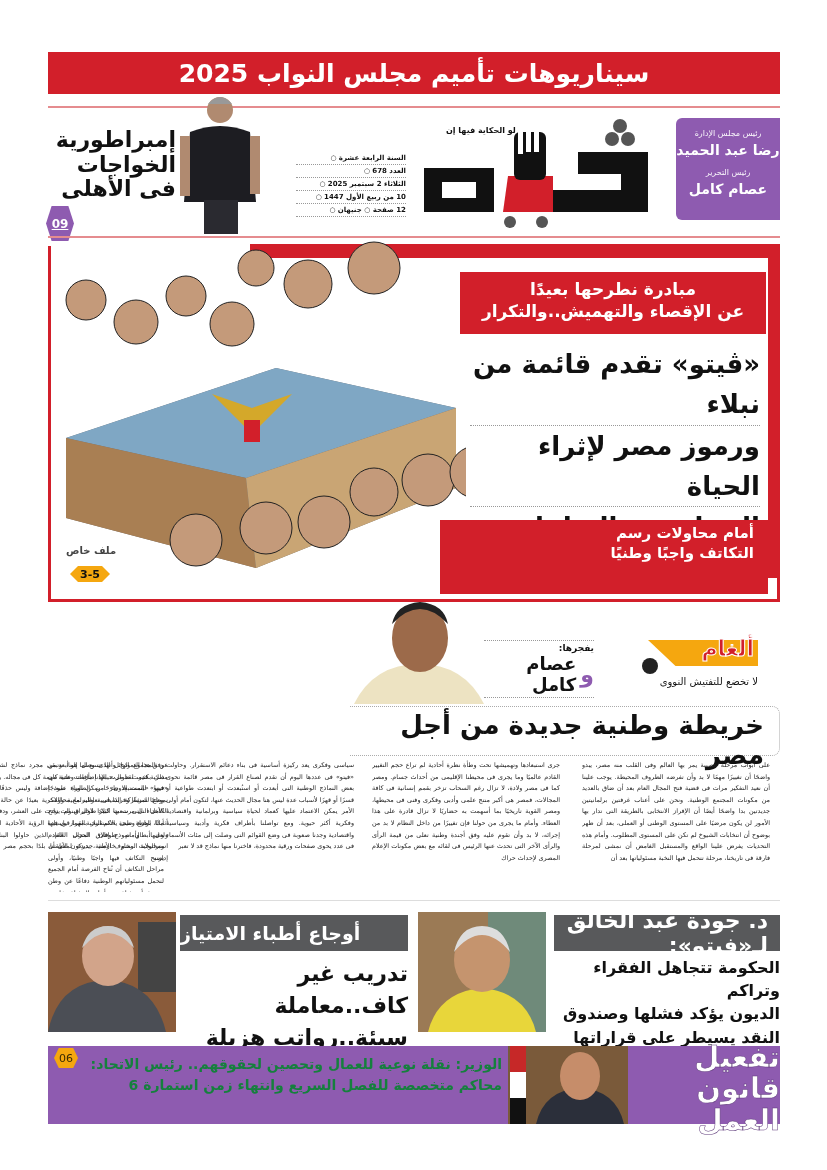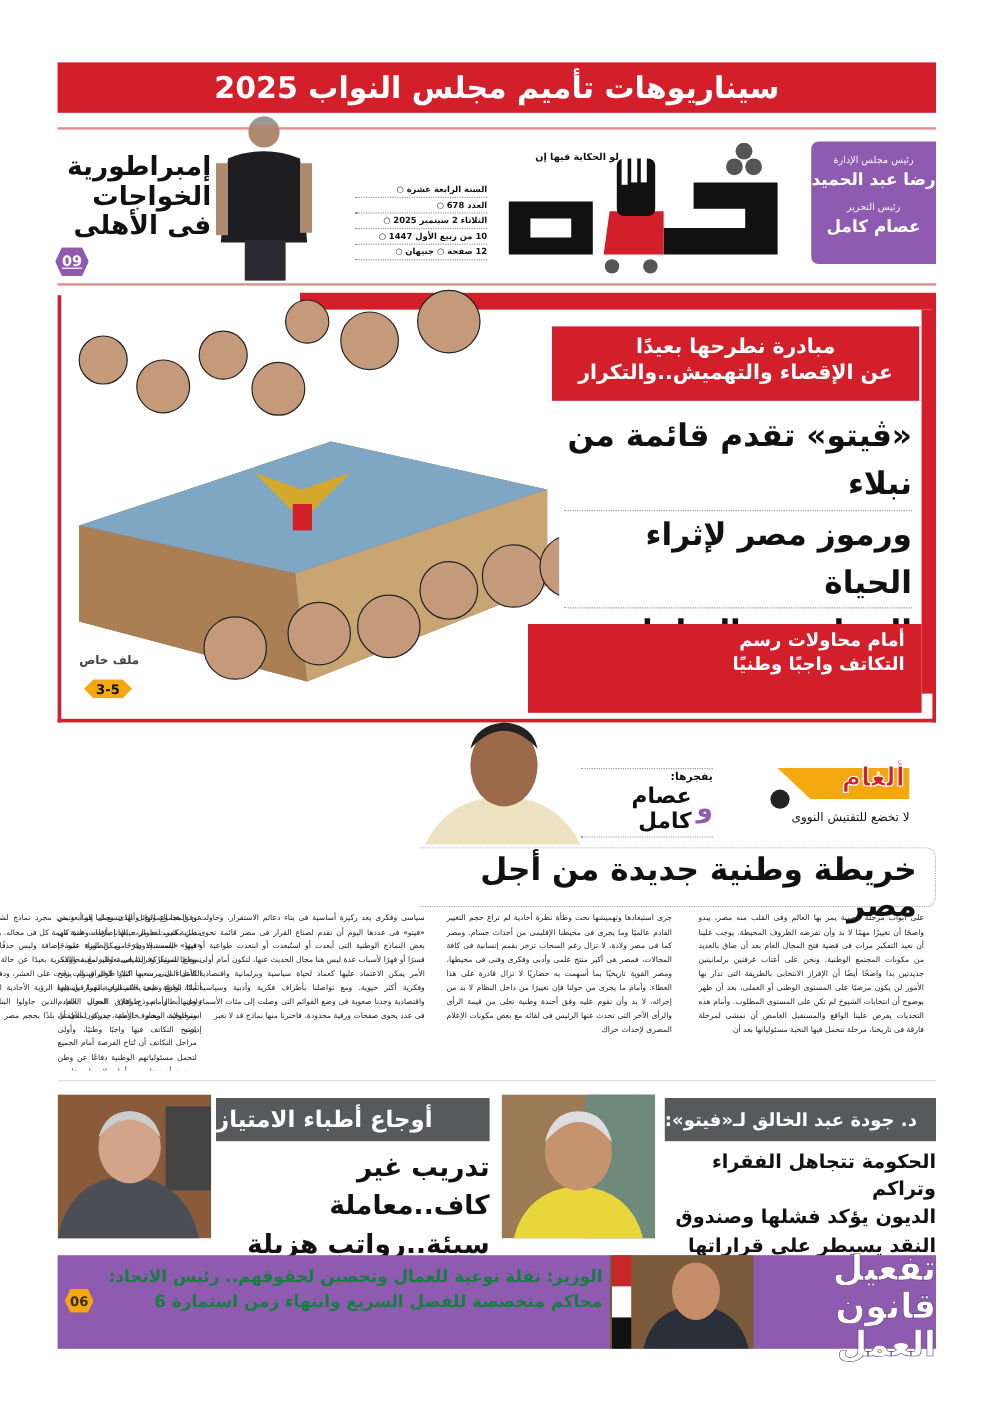--- a/index.html
+++ b/index.html
@@ -21,21 +21,21 @@
 
   .logo { left: 418px; top: 112px; width: 240px; height: 118px; }
   .logo-tag { left: 446px; top: 126px; font-size: 8px; font-weight: bold; }
 
   .issue-info { left: 296px; top: 152px; width: 110px; font-size: 7px; font-weight: bold; text-align: right; }
   .issue-info div { border-bottom: 1px dotted #999; padding: 2px 0; }
   .issue-info div::after { content: " ○"; font-weight: normal; }
 
   .sports-photo { left: 178px; top: 92px; width: 82px; height: 142px; }
   .sports-title { left: 48px; top: 128px; width: 128px; font-size: 22px; font-weight: bold; line-height: 1.12; text-align: right; }
-  .page-badge { width: 28px; height: 24px; background: #8e5bb0; color:#fff; font-weight:bold; font-size: 12px;
+  .page-badge { width: 28px; height: 35px; background: #8e5bb0; color:#fff; font-weight:bold; font-size: 12px;
     display:flex; align-items:center; justify-content:center; clip-path: polygon(20% 0,80% 0,100% 50%,80% 100%,20% 100%,0 50%); border: none; text-decoration: underline; }
 
   
   .feature-frame { left: 48px; top: 246px; width: 732px; height: 356px; border: 3px solid #d21f2a; border-top: none; }
   .feature-red-top { left: 250px; top: 244px; width: 530px; height: 14px; background: #d21f2a; }
   .feature-side { left: 768px; top: 258px; width: 12px; height: 320px; background: #d21f2a; }
   .intro-box { left: 460px; top: 272px; width: 306px; height: 62px; background: #d21f2a; color: #fff;
     font-size: 17px; font-weight: bold; text-align: center; line-height: 1.3; padding-top: 6px; }
   .main-head { left: 470px; top: 344px; width: 290px; text-align: right; }
   .main-head div { font-size: 26px; font-weight: bold; line-height: 1.55; border-bottom: 1px dotted #999; }
@@ -60,29 +60,29 @@
   .alghaam .bomb { position: absolute; left: 4px; top: 18px; width: 16px; height: 16px; border-radius: 50%; background: #222; }
   .alghaam .tag { position: absolute; right: 0; top: 36px; font-size: 10px; }
 
   .col-title-bar { left: 350px; top: 706px; width: 430px; height: 50px; border: 1px dotted #aaa; border-left: none; border-radius: 0 8px 8px 0; }
   .col-title { left: 360px; top: 710px; width: 404px; text-align: right; font-size: 26px; font-weight: bold; }
 
   .text-col { top: 760px; width: 188px; font-size: 6.4px; line-height: 11.6px; text-align: justify; color: #222; height: 132px; overflow: hidden; }
 
   
   .story-photo { top: 912px; width: 128px; height: 120px; }
-  .gray-label { top: 915px; height: 36px; background: #58595b; color: #fff; font-weight: bold; font-size: 15px; display: flex; align-items: center; justify-content: flex-end; padding-right: 12px; }
+  .gray-label { top: 915px; height: 36px; background: #58595b; color: #fff; font-weight: bold; font-size: 22px; display: flex; align-items: center; justify-content: flex-end; padding-right: 12px; }
   .story-head { text-align: right; font-weight: bold; }
 
   
   .purple-band { left: 48px; top: 1046px; width: 732px; height: 78px; background: #8e5bb0; }
   .purple-title { left: 680px; top: 1042px; width: 100px; color: #fff; font-size: 29px; font-weight: bold; text-align: right; line-height: 1.08; -webkit-text-stroke: 0.5px #5e3a7a; }
   .purple-photo { left: 508px; top: 1046px; width: 120px; height: 78px; }
   .purple-text { left: 62px; top: 1054px; width: 440px; color: #15803d; font-size: 14px; font-weight: bold; text-align: right; line-height: 1.5; }
-  .badge-06 { left: 54px; top: 1074px; width: 24px; height: 20px; background: #f5a70f; color: #3a2a00; font-size: 11px; font-weight: bold; display:flex; align-items:center; justify-content:center; clip-path: polygon(20% 0,80% 0,100% 50%,80% 100%,20% 100%,0 50%); }
+  .badge-06 { left: 54px; top: 1048px; width: 24px; height: 20px; background: #f5a70f; color: #3a2a00; font-size: 11px; font-weight: normal; display:flex; align-items:center; justify-content:center; clip-path: polygon(20% 0,80% 0,100% 50%,80% 100%,20% 100%,0 50%); }
 </style>
 </head>
 <body>
 
 <div class="abs top-banner">
   <span>سيناريوهات تأميم مجلس النواب 2025</span>
 </div>
 <div class="abs rule" style="left:48px;top:106px;width:732px;"></div>
 
 <div class="abs editor-box">

